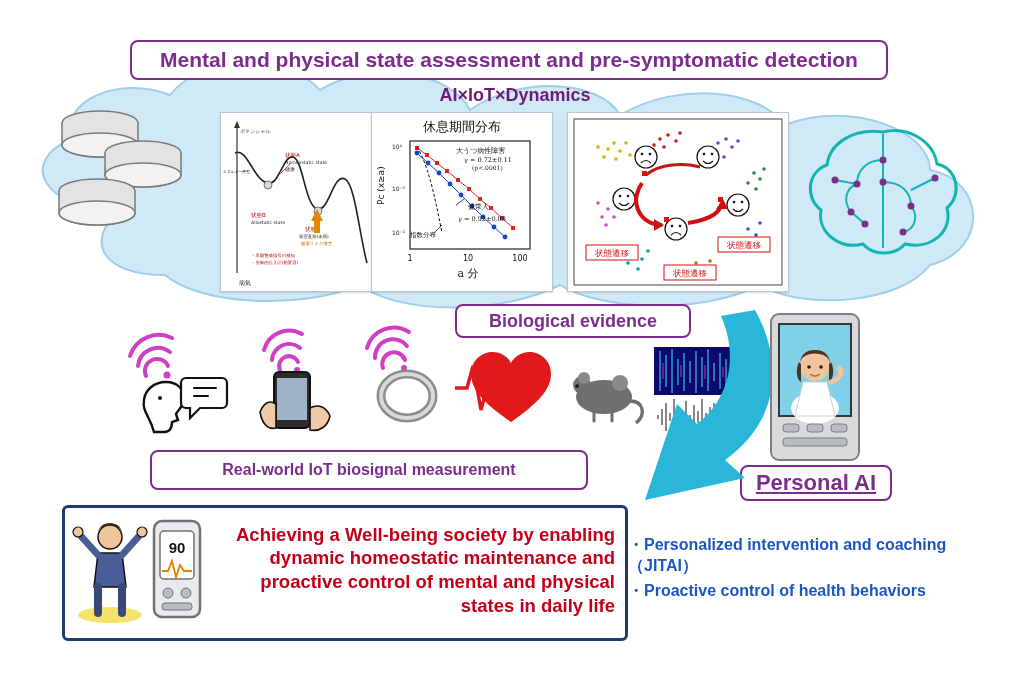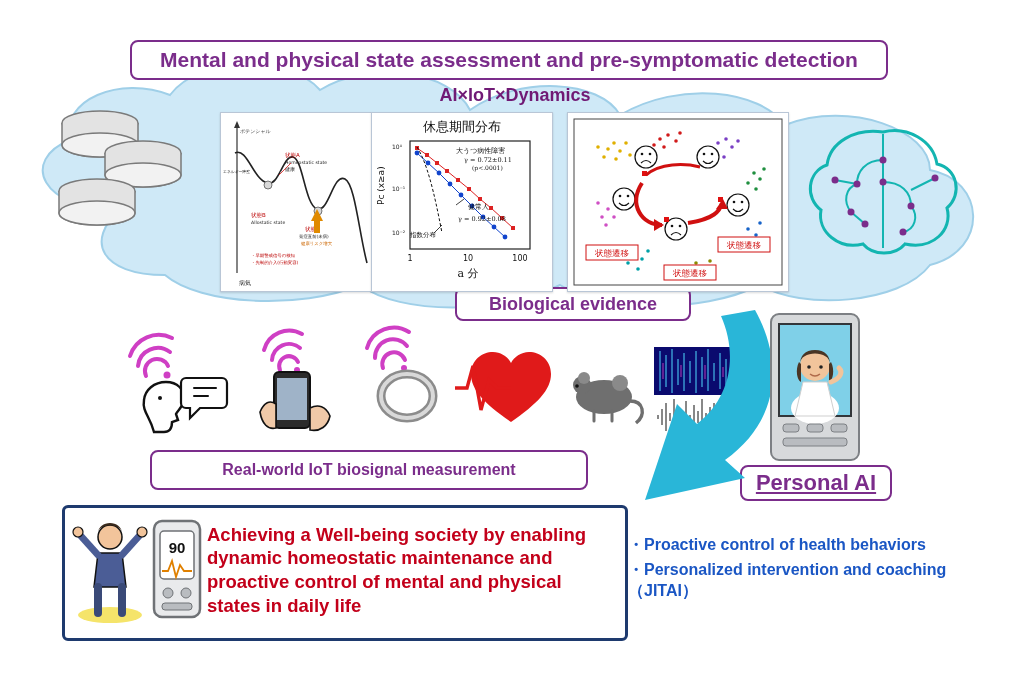--- a/index.html
+++ b/index.html
@@ -15,21 +15,21 @@
   .cloud-svg{display:block;}
 
   
   .titlebox{
     border:2px solid #7b2d8b;background:#ffffff;
     color:#7b2d8b;font-weight:bold;text-align:center;
     display:flex;align-items:center;justify-content:center;
     border-radius:8px;
   }
   #main-title{left:130px;top:40px;width:754px;height:36px;font-size:21px;}
-  #bio-evidence{left:455px;top:287px;width:232px;height:30px;font-size:18px;}
+  #bio-evidence{left:455px;top:304px;width:232px;height:30px;font-size:18px;}
   #iot-title{left:150px;top:450px;width:434px;height:36px;font-size:16px;}
   #personal-ai-title{left:740px;top:465px;width:148px;height:32px;font-size:22px;text-decoration:underline;}
 
   #ai-iot-dynamics{
     left:395px;top:85px;width:240px;height:24px;
     color:#701a75;font-weight:bold;font-size:18px;text-align:center;
   }
 
   
   .panel{background:#ffffff;border:1px solid #b9c6d6;box-shadow:0 1px 2px rgba(0,0,0,.15);overflow:hidden;}
@@ -57,23 +57,23 @@
 
   
   #big-arrow{left:605px;top:300px;width:200px;height:230px;}
 
   
   #goal-box{
     left:62px;top:505px;width:560px;height:130px;
     border:3px solid #1e3a6e;border-radius:6px;background:#ffffff;
   }
   #goal-text{
-    left:207px;top:515px;width:400px;height:110px;
+    left:215px;top:515px;width:400px;height:110px;
     color:#c3001a;font-weight:bold;font-size:18.5px;line-height:1.28;
-    text-align:left;display:flex;align-items:center;justify-content:center;
+    text-align:right;display:flex;align-items:center;justify-content:center;
   }
   #person-icon{left:70px;top:515px;width:80px;height:110px;}
   #pulse-ox{left:144px;top:515px;width:70px;height:110px;}
 
   
   #bullets{left:628px;top:534px;width:330px;color:#1a56c4;font-weight:bold;font-size:16px;line-height:1.32;}
   #bullets div{margin-bottom:4px;}
 </style>
 </head>
 <body>
@@ -538,15 +538,15 @@
     <text x="33" y="38" text-anchor="middle" font-size="15" font-weight="bold" fill="#111" font-family="Liberation Sans, sans-serif">90</text>
     <polyline points="18,56 24,56 28,46 32,62 36,50 40,56 48,56" fill="none" stroke="#e08000" stroke-width="1.8"></polyline>
     <circle cx="24" cy="78" r="5" fill="#b9bcc0" stroke="#6f7276"></circle>
     <circle cx="42" cy="78" r="5" fill="#b9bcc0" stroke="#6f7276"></circle>
     <rect x="18" y="88" width="30" height="7" rx="3" fill="#b9bcc0" stroke="#6f7276"></rect>
   </svg>
 </div>
 <div class="abs" id="goal-text">Achieving a Well-being society by enabling dynamic homeostatic maintenance and proactive control of mental and physical states in daily life</div>
 
 <div class="abs" id="bullets">
+  <div>・Personalized intervention and coaching（JITAI）</div>
   <div>・Proactive control of health behaviors</div>
-  <div>・Personalized intervention and coaching（JITAI）</div>
 </div>
 
 </body></html>

